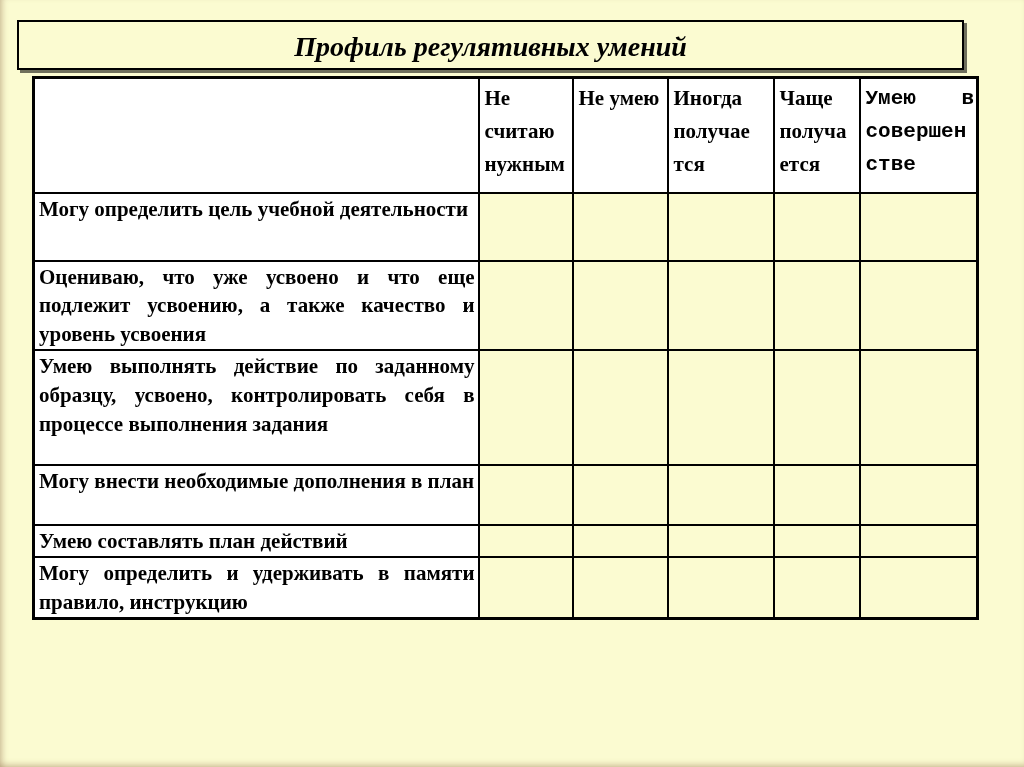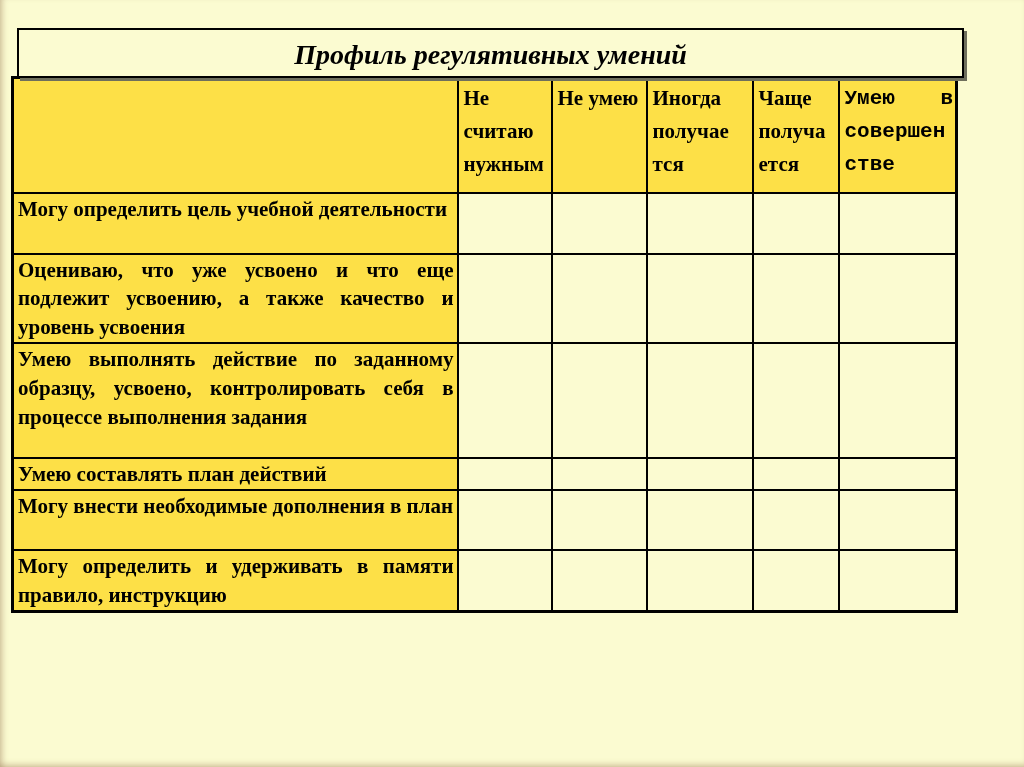--- a/index.html
+++ b/index.html
@@ -17,21 +17,21 @@
     width: 1024px;
     height: 767px;
     background: #FBFBD1;
     overflow: hidden;
     box-shadow: inset 6px 0 6px -4px rgba(150,115,85,0.45),
                 inset 0 -6px 6px -4px rgba(150,115,85,0.45);
   }
   .title-box {
     position: absolute;
     left: 17px;
-    top: 28px;
+    top: 20px;
     width: 947px;
     height: 50px;
     box-sizing: border-box;
     border: 2px solid #000;
     background: #FBFBD1;
     box-shadow: 3px 3px 0 #6F6F5C;
     z-index: 2;
     display: flex;
     align-items: flex-end;
     justify-content: center;
@@ -39,27 +39,27 @@
   }
   .title-text {
     font-weight: bold;
     font-style: italic;
     font-size: 28px;
     color: #000;
     white-space: nowrap;
   }
   table.profile-table {
     position: absolute;
-    left: 11px;
+    left: 32px;
     top: 76px;
     width: 944px;
     border-collapse: collapse;
     table-layout: fixed;
     border: 3px solid #000;
-    background: #fde047;
+    background: #ffffff;
     z-index: 1;
   }
   .profile-table th,
   .profile-table td {
     border: 2px solid #000;
     vertical-align: top;
     color: #000;
     overflow: hidden;
   }
   .profile-table thead tr {
@@ -119,21 +119,21 @@
 тся</th>
         <th>Чаще
 получа
 ется</th>
         <th class="justify-lines">Умею в
 совершен
 стве</th>
       </tr>
     </thead>
     <tbody id="table-body">
-        <tr style="height: 61px; padding-left: 25px;">
+        <tr style="height: 68px; padding-left: 25px;">
           <td class="criterion">Могу определить цель учебной деятельности</td>
           <td class="rating-cell"></td>
           <td class="rating-cell"></td>
           <td class="rating-cell"></td>
           <td class="rating-cell"></td>
           <td class="rating-cell"></td>
         </tr>
         <tr style="height: 84px; padding-left: 8px;">
           <td class="criterion">Оцениваю, что уже усвоено и что еще подлежит усвоению, а также качество и уровень усвоения</td>
           <td class="rating-cell"></td>
@@ -143,30 +143,30 @@
           <td class="rating-cell"></td>
         </tr>
         <tr style="height: 115px;">
           <td class="criterion">Умею выполнять действие по заданному образцу, усвоено, контролировать себя в процессе выполнения задания</td>
           <td class="rating-cell"></td>
           <td class="rating-cell"></td>
           <td class="rating-cell"></td>
           <td class="rating-cell"></td>
           <td class="rating-cell"></td>
         </tr>
-        <tr style="height: 31px;">
-          <td class="criterion">Умею составлять план действий</td>
+        <tr style="height: 60px;">
+          <td class="criterion">Могу внести необходимые дополнения в план</td>
           <td class="rating-cell"></td>
           <td class="rating-cell"></td>
           <td class="rating-cell"></td>
           <td class="rating-cell"></td>
           <td class="rating-cell"></td>
         </tr>
-        <tr style="height: 60px;">
-          <td class="criterion">Могу внести необходимые дополнения в план</td>
+        <tr style="height: 31px;">
+          <td class="criterion">Умею составлять план действий</td>
           <td class="rating-cell"></td>
           <td class="rating-cell"></td>
           <td class="rating-cell"></td>
           <td class="rating-cell"></td>
           <td class="rating-cell"></td>
         </tr>
         <tr style="height: 56px;">
           <td class="criterion">Могу определить и удерживать в памяти правило, инструкцию</td>
           <td class="rating-cell"></td>
           <td class="rating-cell"></td>

